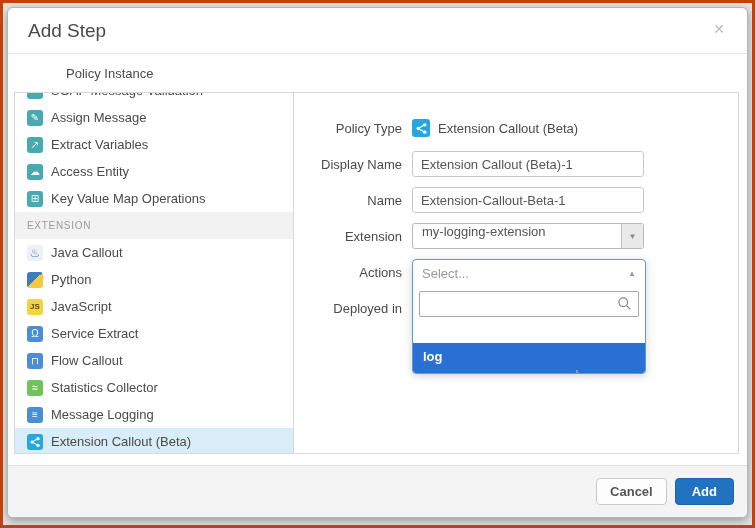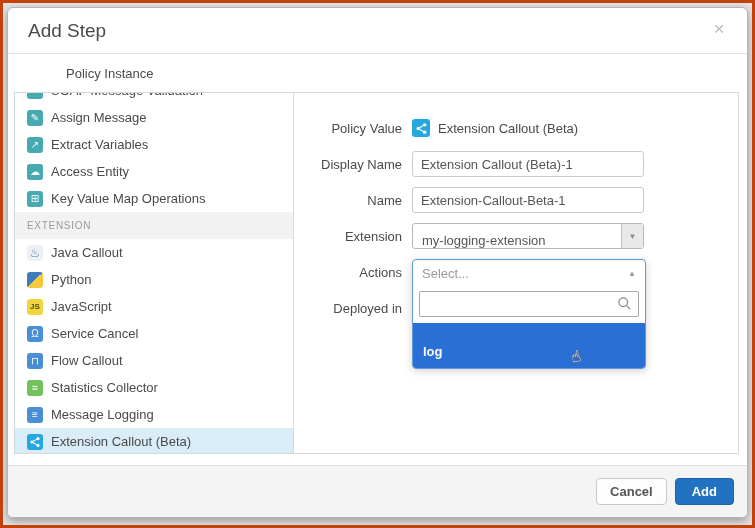--- a/index.html
+++ b/index.html
@@ -47,36 +47,36 @@
   .picon.ext    { background:#25a8e0; }
 
   
   .form-panel { flex:1; padding-top:22px; }
   .form-row { display:flex; align-items:center; height:26px; margin-bottom:10px; }
   .form-label { width:108px; flex:none; text-align:right; margin-right:10px; font-size:13px; color:#4a4a4a; }
   .ptype-value { display:flex; align-items:center; font-size:13px; color:#4a4a4a; }
   .ptype-value .picon { width:18px; height:18px; }
   .txt-input { width:232px; height:26px; border:1px solid #c9c9c9; border-radius:3px; padding:0 8px; font-size:13px; color:#555; font-family:inherit; }
 
-  .fake-select { width:232px; height:26px; border:1px solid #b9b9b9; border-radius:3px; display:flex; align-items:flex-end; cursor:pointer; background:#fff; }
+  .fake-select { width:232px; height:26px; border:1px solid #b9b9b9; border-radius:3px; display:flex; align-items:flex-start; cursor:pointer; background:#fff; }
   .fake-select .sel-text { flex:1; padding-left:9px; font-size:13px; color:#555; }
   .fake-select .sel-arrow { width:22px; height:24px; flex:none; background:#e9e9e9; border-left:1px solid #c0c0c0;
                             display:flex; align-items:center; justify-content:center; color:#8a8a8a; font-size:8px; }
 
   
   .actions-cell { position:relative; width:234px; height:26px; }
   .dropdown-panel { position:absolute; top:0; left:0; width:234px; z-index:10; background:#fff;
                     border:1px solid #5b9bd8; border-radius:4px; overflow:hidden; box-shadow:0 2px 8px rgba(0,0,0,.18); }
   .select-head { height:26px; display:flex; align-items:center; padding:0 9px; cursor:pointer;gap:25px; }
   .select-head .placeholder { color:#999; font-size:13px; }
   .select-head .arrow-up { margin-left:auto; color:#9a9a9a; font-size:8px; }
   .search-wrap { padding:5px 6px 6px; position:relative; }
   .search-input { width:100%; height:26px; border:1px solid #a8a8a8; border-radius:2px; padding:0 26px 0 6px; font-size:13px; font-family:inherit; }
   .search-icon { position:absolute; right:13px; top:10px; }
-  .dd-option { background:#2a6fd4; color:#fff; padding:20px 10px 7px; position:relative; cursor:pointer; }
+  .dd-option { background:#2a6fd4; color:#fff; padding:5px 10px 7px; position:relative; cursor:pointer;margin-top:20px; }
   .dd-option .opt-line { font-size:13px; font-weight:bold; line-height:18px; white-space:nowrap; }
   .cursor-hand { position:absolute; left:158px; top:24px; font-size:16px; color:#fff;
                  text-shadow:-1px 0 1px #666, 1px 0 1px #666, 0 -1px 1px #666, 0 1px 1px #666;
                  transform:rotate(-14deg); }
 
   
   .spacer { flex:1; }
   .modal-footer { flex:none; height:52px; background:#f4f4f4; border-top:1px solid #e0e0e0;
                   display:flex; align-items:center; justify-content:flex-end; padding-right:13px; gap:8px; }
   .btn { font-family:inherit; font-size:13px; font-weight:bold; border-radius:4px; padding:5px 13px; cursor:pointer; }
@@ -131,21 +131,21 @@
         <div class="list-row">
           <span class="picon python"></span>
           <span>Python</span>
         </div>
         <div class="list-row">
           <span class="picon js">JS</span>
           <span>JavaScript</span>
         </div>
         <div class="list-row">
           <span class="picon bluebg">Ω</span>
-          <span>Service Cancel</span>
+          <span>Service Extract</span>
         </div>
         <div class="list-row">
           <span class="picon bluebg">⊓</span>
           <span>Flow Callout</span>
         </div>
         <div class="list-row">
           <span class="picon green">≈</span>
           <span>Statistics Collector</span>
         </div>
         <div class="list-row">
@@ -162,21 +162,21 @@
               <circle cx="12" cy="12.5" r="2.1" fill="#fff"></circle>
             </svg>
           </span>
           <span>Extension Callout (Beta)</span>
         </div>
       </div>
 
       <div class="form-panel">
 
         <div class="form-row">
-          <span class="form-label">Policy Value</span>
+          <span class="form-label">Policy Type</span>
           <span class="ptype-value">
             <span class="picon ext">
               <svg viewBox="0 0 16 16" width="13" height="13">
                 <line x1="4" y1="8" x2="12" y2="3.5" stroke="#fff" stroke-width="1.4"></line>
                 <line x1="4" y1="8" x2="12" y2="12.5" stroke="#fff" stroke-width="1.4"></line>
                 <circle cx="4" cy="8" r="2.1" fill="#fff"></circle>
                 <circle cx="12" cy="3.5" r="2.1" fill="#fff"></circle>
                 <circle cx="12" cy="12.5" r="2.1" fill="#fff"></circle>
               </svg>
             </span>

